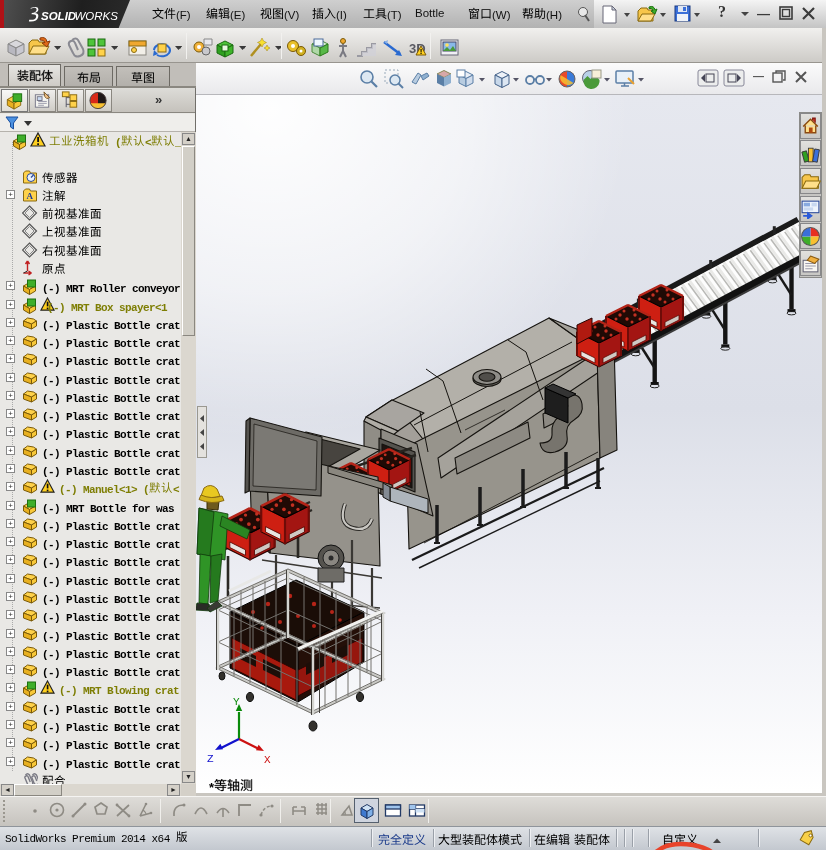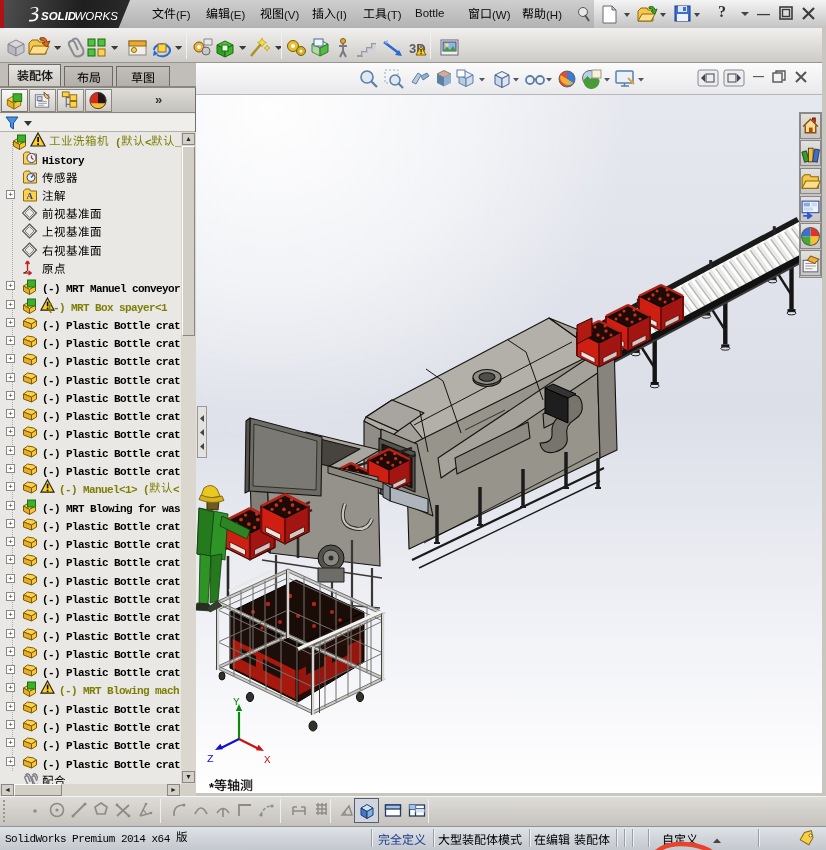--- a/index.html
+++ b/index.html
@@ -429,28 +429,20 @@
           </svg><span class="ttxt" style="color:#7e7e04">&lt;</span><svg class="cj" style="width:12px;height:13px;" viewBox="0 0 12 13">
             <g transform="translate(0,10) scale(0.0115,-0.0115)" fill="#7e7e04">
               <use href="#c9ed8" x="0"></use>
             </g>
           </svg><svg class="cj" style="width:12px;height:13px;" viewBox="0 0 12 13">
             <g transform="translate(0,10) scale(0.0115,-0.0115)" fill="#7e7e04">
               <use href="#c8ba4" x="0"></use>
             </g>
           </svg><span class="ttxt" style="color:#7e7e04">_</span></div>
       </div>
-<div class="trow" style="left:0;top:17px;width:181px">
-        <svg class="abs" style="left:22px;top:1px" width="16" height="17" viewBox="0 0 15 17">
-          <path d="M1 4 l2-2 h4 l1 2 h6 v10 h-13z" fill="#ffd24a" stroke="#8a6a10"></path>
-          <circle cx="9" cy="8" r="4.5" fill="#f0f4ff" stroke="#2a4a9a"></circle>
-          <path d="M9 5.5 v2.5 l2 1.5" stroke="#c03020" fill="none" stroke-width="1.3"></path>
-        </svg>
-        <div class="abs" style="left:42px;top:1px"><span class="ttxt" style="color:#000">History</span></div>
-      </div>
 <div class="trow" style="left:0;top:36px;width:181px">
         <svg class="abs" style="left:22px;top:1px" width="16" height="17" viewBox="0 0 15 17">
           <path d="M1 4 l2-2 h4 l1 2 h6 v10 h-13z" fill="#ffd24a" stroke="#8a6a10"></path>
           <circle cx="8.5" cy="8.5" r="4" fill="#e8f0fa" stroke="#2a4a9a"></circle>
           <path d="M8.5 8.5 L11 6" stroke="#2a4a9a" stroke-width="1.2"></path>
         </svg>
         <div class="abs" style="left:42px;top:1px"><svg class="cj" style="width:12px;height:13px;" viewBox="0 0 12 13">
             <g transform="translate(0,10) scale(0.0115,-0.0115)" fill="#000">
               <use href="#c4f20" x="0"></use>
             </g>
@@ -577,21 +569,21 @@
           </svg></div>
       </div>
 <div class="trow" style="left:0;top:145px;width:181px">
         <div class="abs" style="left:6px;top:4px;width:9px;height:9px;background:#fff;border:1px solid #888;font-size:8px;line-height:7px;text-align:center;color:#333">+</div>
         <svg class="abs" style="left:22px;top:1px" width="16" height="17" viewBox="0 0 15 17">
           <path d="M1 8 l6-3.5 6 3.5 -6 3.5z" fill="#ffd24a" stroke="#7a5a08"></path>
           <path d="M1 8 v5 l6 3.5 v-5z" fill="#e8b020" stroke="#7a5a08"></path>
           <path d="M13 8 v5 l-6 3.5 v-5z" fill="#f8c838" stroke="#7a5a08"></path>
           <rect x="5" y="2" width="8" height="7" fill="#3fae2a" stroke="#1c7010"></rect>
         </svg>
-        <div class="abs" style="left:42px;top:1px"><span class="ttxt" style="color:#000">(-) MRT Manuel conveyor</span></div>
+        <div class="abs" style="left:42px;top:1px"><span class="ttxt" style="color:#000">(-) MRT Roller conveyor</span></div>
       </div>
 <div class="trow" style="left:0;top:164px;width:181px">
         <div class="abs" style="left:6px;top:4px;width:9px;height:9px;background:#fff;border:1px solid #888;font-size:8px;line-height:7px;text-align:center;color:#333">+</div>
         <svg class="abs" style="left:22px;top:1px" width="16" height="17" viewBox="0 0 15 17">
           <path d="M1 8 l6-3.5 6 3.5 -6 3.5z" fill="#ffd24a" stroke="#7a5a08"></path>
           <path d="M1 8 v5 l6 3.5 v-5z" fill="#e8b020" stroke="#7a5a08"></path>
           <path d="M13 8 v5 l-6 3.5 v-5z" fill="#f8c838" stroke="#7a5a08"></path>
           <rect x="5" y="2" width="8" height="7" fill="#3fae2a" stroke="#1c7010"></rect>
         </svg>
         <svg class="abs" style="left:40px;top:1px" width="15" height="15" viewBox="0 0 16 16">
@@ -705,21 +697,21 @@
           </svg><span class="ttxt" style="color:#7e7e04">&lt;</span></div>
       </div>
 <div class="trow" style="left:0;top:365px;width:181px">
         <div class="abs" style="left:6px;top:4px;width:9px;height:9px;background:#fff;border:1px solid #888;font-size:8px;line-height:7px;text-align:center;color:#333">+</div>
         <svg class="abs" style="left:22px;top:1px" width="16" height="17" viewBox="0 0 15 17">
           <path d="M1 8 l6-3.5 6 3.5 -6 3.5z" fill="#ffd24a" stroke="#7a5a08"></path>
           <path d="M1 8 v5 l6 3.5 v-5z" fill="#e8b020" stroke="#7a5a08"></path>
           <path d="M13 8 v5 l-6 3.5 v-5z" fill="#f8c838" stroke="#7a5a08"></path>
           <rect x="5" y="2" width="8" height="7" fill="#3fae2a" stroke="#1c7010"></rect>
         </svg>
-        <div class="abs" style="left:42px;top:1px"><span class="ttxt" style="color:#000">(-) MRT Blowing for was</span></div>
+        <div class="abs" style="left:42px;top:1px"><span class="ttxt" style="color:#000">(-) MRT Bottle for was</span></div>
       </div>
 <div class="trow" style="left:0;top:383px;width:181px">
         <div class="abs" style="left:6px;top:4px;width:9px;height:9px;background:#fff;border:1px solid #888;font-size:8px;line-height:7px;text-align:center;color:#333">+</div>
         <svg class="abs" style="left:22px;top:1px" width="16" height="17" viewBox="0 0 15 17">
           <path d="M1 6 l4-3 6 1 3 2 -5 3z" fill="#ffd24a" stroke="#7a5a08"></path>
           <path d="M1 6 v5 l8 3 v-5z" fill="#e8b020" stroke="#7a5a08"></path>
           <path d="M14 6 v5 l-5 3 v-5z" fill="#f8c838" stroke="#7a5a08"></path>
         </svg>
         <div class="abs" style="left:42px;top:1px"><span class="ttxt" style="color:#000">(-) Plastic Bottle crat</span></div>
       </div>
@@ -801,21 +793,21 @@
           <path d="M1 8 l6-3.5 6 3.5 -6 3.5z" fill="#ffd24a" stroke="#7a5a08"></path>
           <path d="M1 8 v5 l6 3.5 v-5z" fill="#e8b020" stroke="#7a5a08"></path>
           <path d="M13 8 v5 l-6 3.5 v-5z" fill="#f8c838" stroke="#7a5a08"></path>
           <rect x="5" y="2" width="8" height="7" fill="#3fae2a" stroke="#1c7010"></rect>
         </svg>
         <svg class="abs" style="left:40px;top:1px" width="15" height="15" viewBox="0 0 16 16">
           <path d="M8 1 l7 13 h-14z" fill="#ffd020" stroke="#222" stroke-width="1.2"></path>
           <rect x="7.2" y="5" width="1.8" height="5" fill="#111"></rect>
           <rect x="7.2" y="11.3" width="1.8" height="1.8" fill="#111"></rect>
         </svg>
-        <div class="abs" style="left:59px;top:1px"><span class="ttxt" style="color:#7e7e04">(-) MRT Blowing mach</span></div>
+        <div class="abs" style="left:59px;top:1px"><span class="ttxt" style="color:#7e7e04">(-) MRT Blowing crat</span></div>
       </div>
 <div class="trow" style="left:0;top:566px;width:181px">
         <div class="abs" style="left:6px;top:4px;width:9px;height:9px;background:#fff;border:1px solid #888;font-size:8px;line-height:7px;text-align:center;color:#333">+</div>
         <svg class="abs" style="left:22px;top:1px" width="16" height="17" viewBox="0 0 15 17">
           <path d="M1 6 l4-3 6 1 3 2 -5 3z" fill="#ffd24a" stroke="#7a5a08"></path>
           <path d="M1 6 v5 l8 3 v-5z" fill="#e8b020" stroke="#7a5a08"></path>
           <path d="M14 6 v5 l-5 3 v-5z" fill="#f8c838" stroke="#7a5a08"></path>
         </svg>
         <div class="abs" style="left:42px;top:1px"><span class="ttxt" style="color:#000">(-) Plastic Bottle crat</span></div>
       </div>

